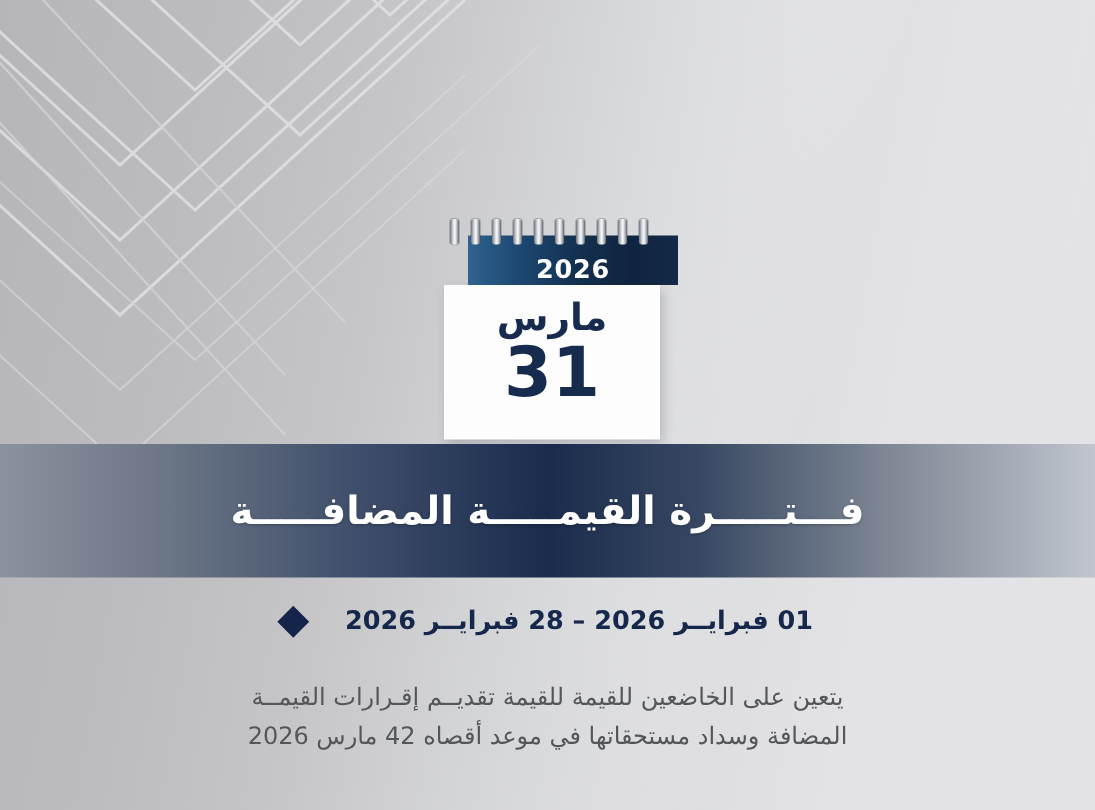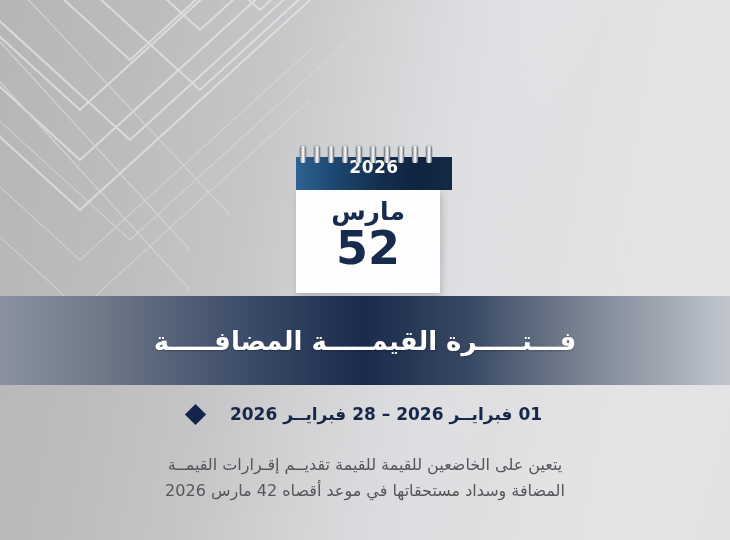--- a/index.html
+++ b/index.html
@@ -92,26 +92,26 @@
   }
   .ring {
     width: 6px;
     height: 17px;
     border-radius: 2px;
     background: linear-gradient(90deg, #6e7580 0%, #d8dbdf 35%, #fbfbfc 55%, #9aa0a9 85%, #5d636c 100%);
     box-shadow: 0 0 0 0.5px rgba(60,65,72,0.35);
   }
   .cal-head {
     position: absolute;
-    left: 0; top: 5px;
-    width: 156px;
+    left: 16px; top: 5px;
+    width: 140px;
     height: 33px;
     background: linear-gradient(90deg, #2f6391 0%, #1d4a74 22%, #13304f 52%, #0f2440 78%, #132a46 100%);
     display: flex;
-    align-items: flex-start;
+    align-items: flex-end;
     justify-content: center;
     z-index: 2;
   }
   .cal-year {
     color: #ffffff;
     font-size: 17px;
     font-weight: bold;
     letter-spacing: 0.5px;
     direction: ltr;
   }
@@ -257,21 +257,21 @@
       <span class="ring"></span>
       <span class="ring"></span>
       <span class="ring"></span>
       <span class="ring"></span>
     </div>
     <div class="cal-head">
       <span class="cal-year">2026</span>
     </div>
     <div class="cal-body">
       <span class="cal-month">مارس</span>
-      <span class="cal-day">52</span>
+      <span class="cal-day">31</span>
     </div>
   </div>
 
   <div class="banner">
     <span class="banner-text">فـــتـــــرة القيمـــــة المضافـــــة</span>
   </div>
 
   <div class="date-row">
     <span class="date-text">01 فبرايــر 2026  –  28 فبرايــر 2026</span>
     <span class="bullet-diamond"></span>

